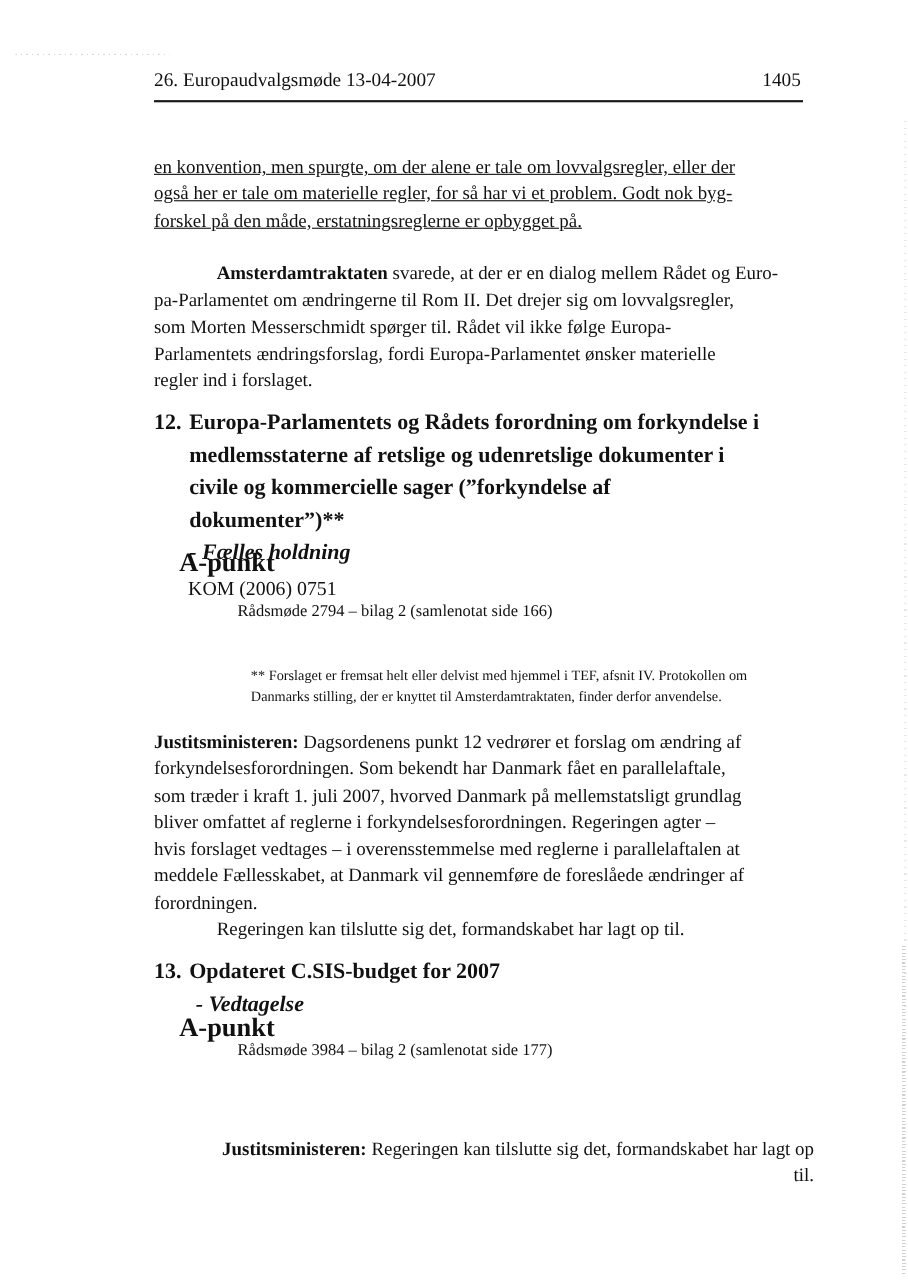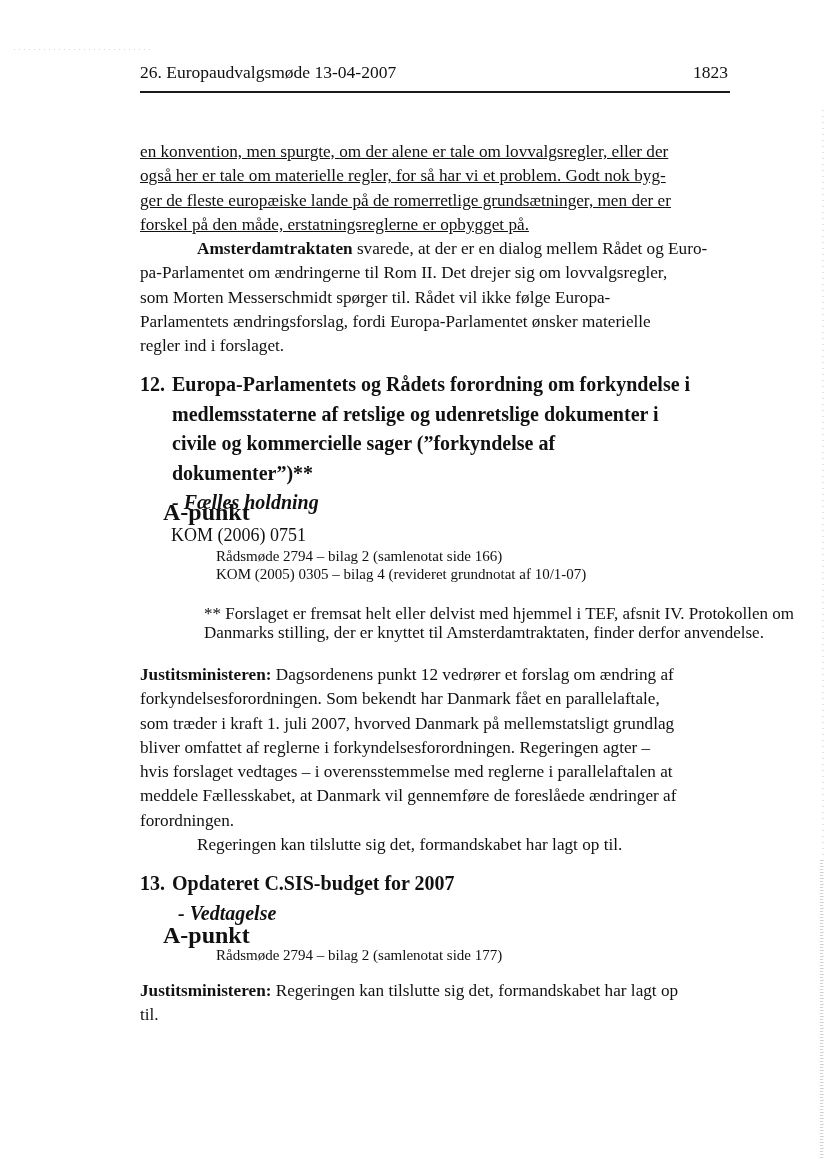--- a/index.html
+++ b/index.html
@@ -99,45 +99,44 @@
     }
     .ref {
       position: absolute;
       left: 216px;
       font-size: 15px;
       line-height: 18px;
       white-space: nowrap;
     }
     .footnote {
       position: absolute;
-      left: 204px;
-      font-size: 17px;
+      left: 228px;
+      font-size: 13px;
       line-height: 18.5px;
       white-space: nowrap;
     }
   </style>
 </head>
 <body>
 
 <div class="page">
 
   <div class="scan-dots-top"></div>
   <div class="scan-edge-right"></div>
   <div class="scan-edge-right-dense"></div>
 
   <div class="running-header">
     <span class="title">26. Europaudvalgsmøde 13-04-2007</span>
-    <span class="pageno">1823</span>
+    <span class="pageno">1405</span>
   </div>
   <div class="header-rule"></div>
 
   <p class="para body-text" style="top:140px;text-decoration:underline;">
     <span class="line">en konvention, men spurgte, om der alene er tale om lovvalgsregler, eller der</span>
     <span class="line">også her er tale om materielle regler, for så har vi et problem. Godt nok byg-</span>
-    <span class="line">ger de fleste europæiske lande på de romerretlige grundsætninger, men der er</span>
     <span class="line">forskel på den måde, erstatningsreglerne er opbygget på.</span>
   </p>
 
   <p class="para body-text" style="top:237px;">
     <span class="line indent"><span class="b">Amsterdamtraktaten</span><span> svarede, at der er en dialog mellem Rådet og Euro-</span></span>
     <span class="line">pa-Parlamentet om ændringerne til Rom II. Det drejer sig om lovvalgsregler,</span>
     <span class="line">som Morten Messerschmidt spørger til. Rådet vil ikke følge Europa-</span>
     <span class="line">Parlamentets ændringsforslag, fordi Europa-Parlamentet ønsker materielle</span>
     <span class="line">regler ind i forslaget.</span>
   </p>
@@ -147,21 +146,20 @@
     <span class="t">Europa-Parlamentets og Rådets forordning om forkyndelse i</span>
     <span class="t">medlemsstaterne af retslige og udenretslige dokumenter i</span>
     <span class="t">civile og kommercielle sager (”forkyndelse af</span>
     <span class="t">dokumenter”)**</span>
     <span class="sub">- Fælles holdning</span>
   </div>
   <div class="apunkt" style="left:163px; top:499px;">A-punkt</div>
   <div class="kom" style="left:171px; top:525px;">KOM (2006) 0751</div>
   <div class="ref" style="top:547px;">
     <span class="line">Rådsmøde 2794 – bilag 2 (samlenotat side 166)</span>
-    <span class="line">KOM (2005) 0305 – bilag 4 (revideret grundnotat af 10/1-07)</span>
   </div>
   <div class="footnote" style="top:605px;">
     <span class="line">** Forslaget er fremsat helt eller delvist med hjemmel i TEF, afsnit IV. Protokollen om</span>
     <span class="line">Danmarks stilling, der er knyttet til Amsterdamtraktaten, finder derfor anvendelse.</span>
   </div>
 
   <p class="para body-text" style="top:663px;">
     <span class="line"><span class="b">Justitsministeren:</span><span> Dagsordenens punkt 12 vedrører et forslag om ændring af</span></span>
     <span class="line">forkyndelsesforordningen. Som bekendt har Danmark fået en parallelaftale,</span>
     <span class="line">som træder i kraft 1. juli 2007, hvorved Danmark på mellemstatsligt grundlag</span>
@@ -172,21 +170,21 @@
     <span class="line indent">Regeringen kan tilslutte sig det, formandskabet har lagt op til.</span>
   </p>
 
   <div class="agenda-head" style="top:869px;">
     <span class="num">13.</span>
     <span class="t">Opdateret C.SIS-budget for 2007</span>
     <span class="sub" style="padding-left:38px;">- Vedtagelse</span>
   </div>
   <div class="apunkt" style="left:163px; top:922px;">A-punkt</div>
   <div class="ref" style="top:946px;">
-    <span class="line">Rådsmøde 2794 – bilag 2 (samlenotat side 177)</span>
+    <span class="line">Rådsmøde 3984 – bilag 2 (samlenotat side 177)</span>
   </div>
 
-  <p class="para body-text" style="top:979px;">
+  <p class="para body-text" style="top:1033px;text-align:right;">
     <span class="line"><span class="b">Justitsministeren:</span><span> Regeringen kan tilslutte sig det, formandskabet har lagt op</span></span>
     <span class="line">til.</span>
   </p>
 
 </div>
 
 </body></html>

